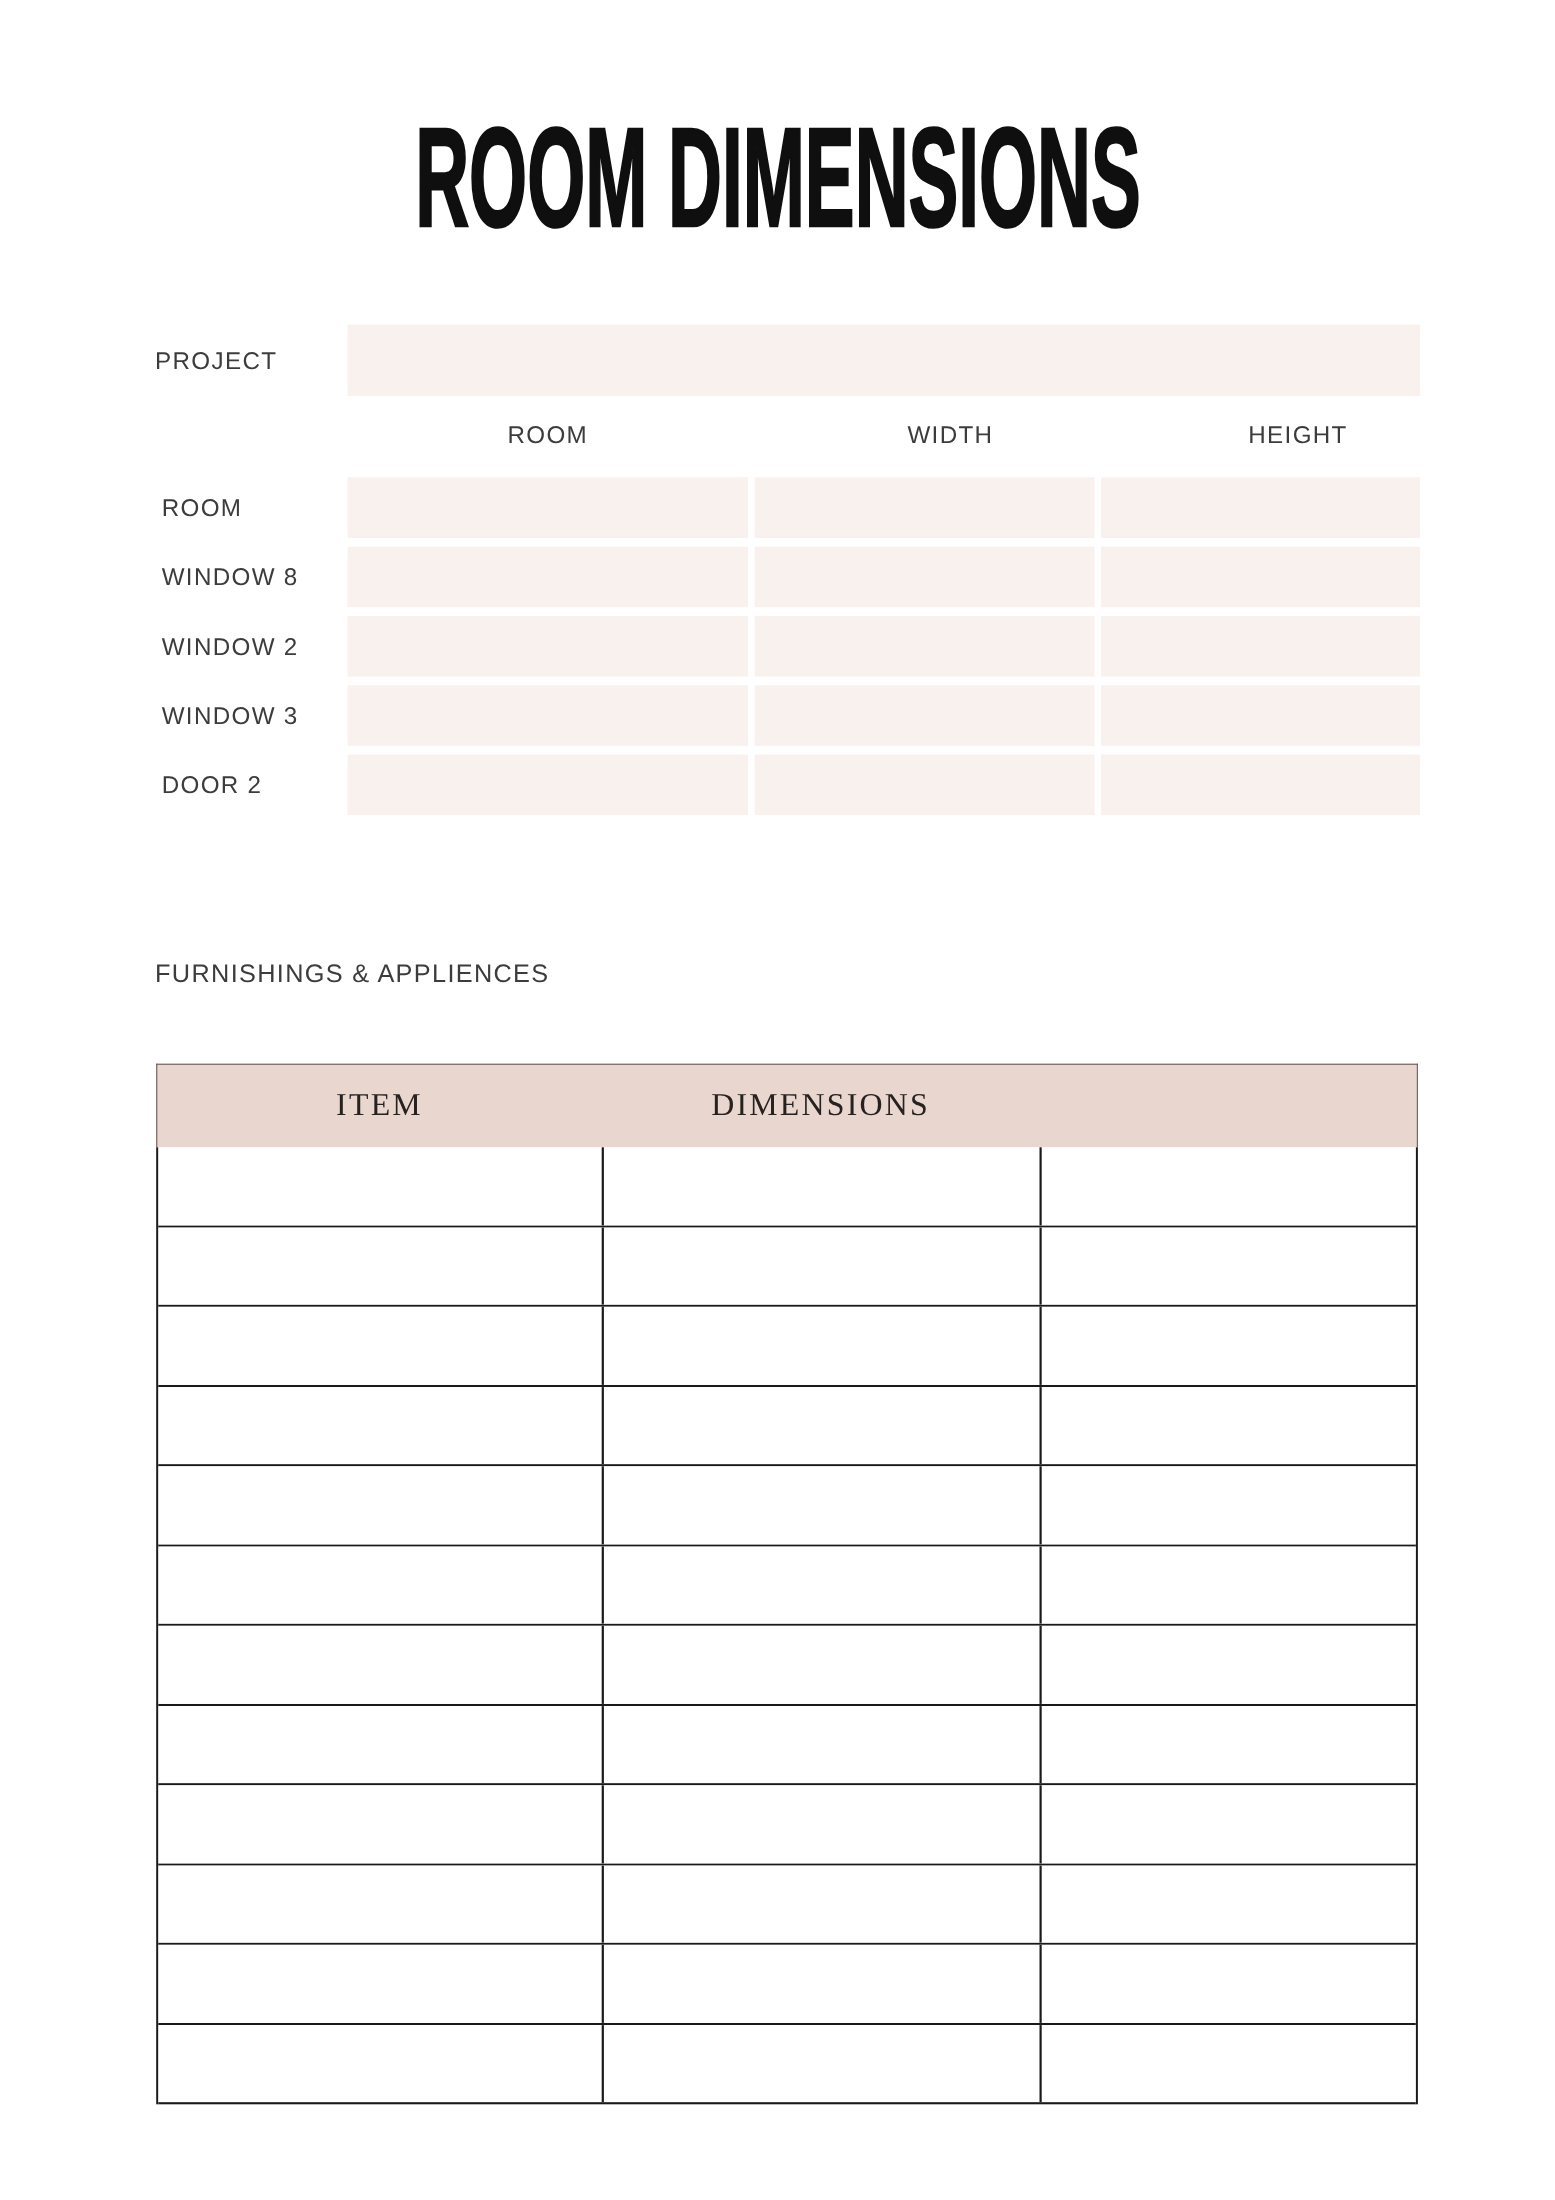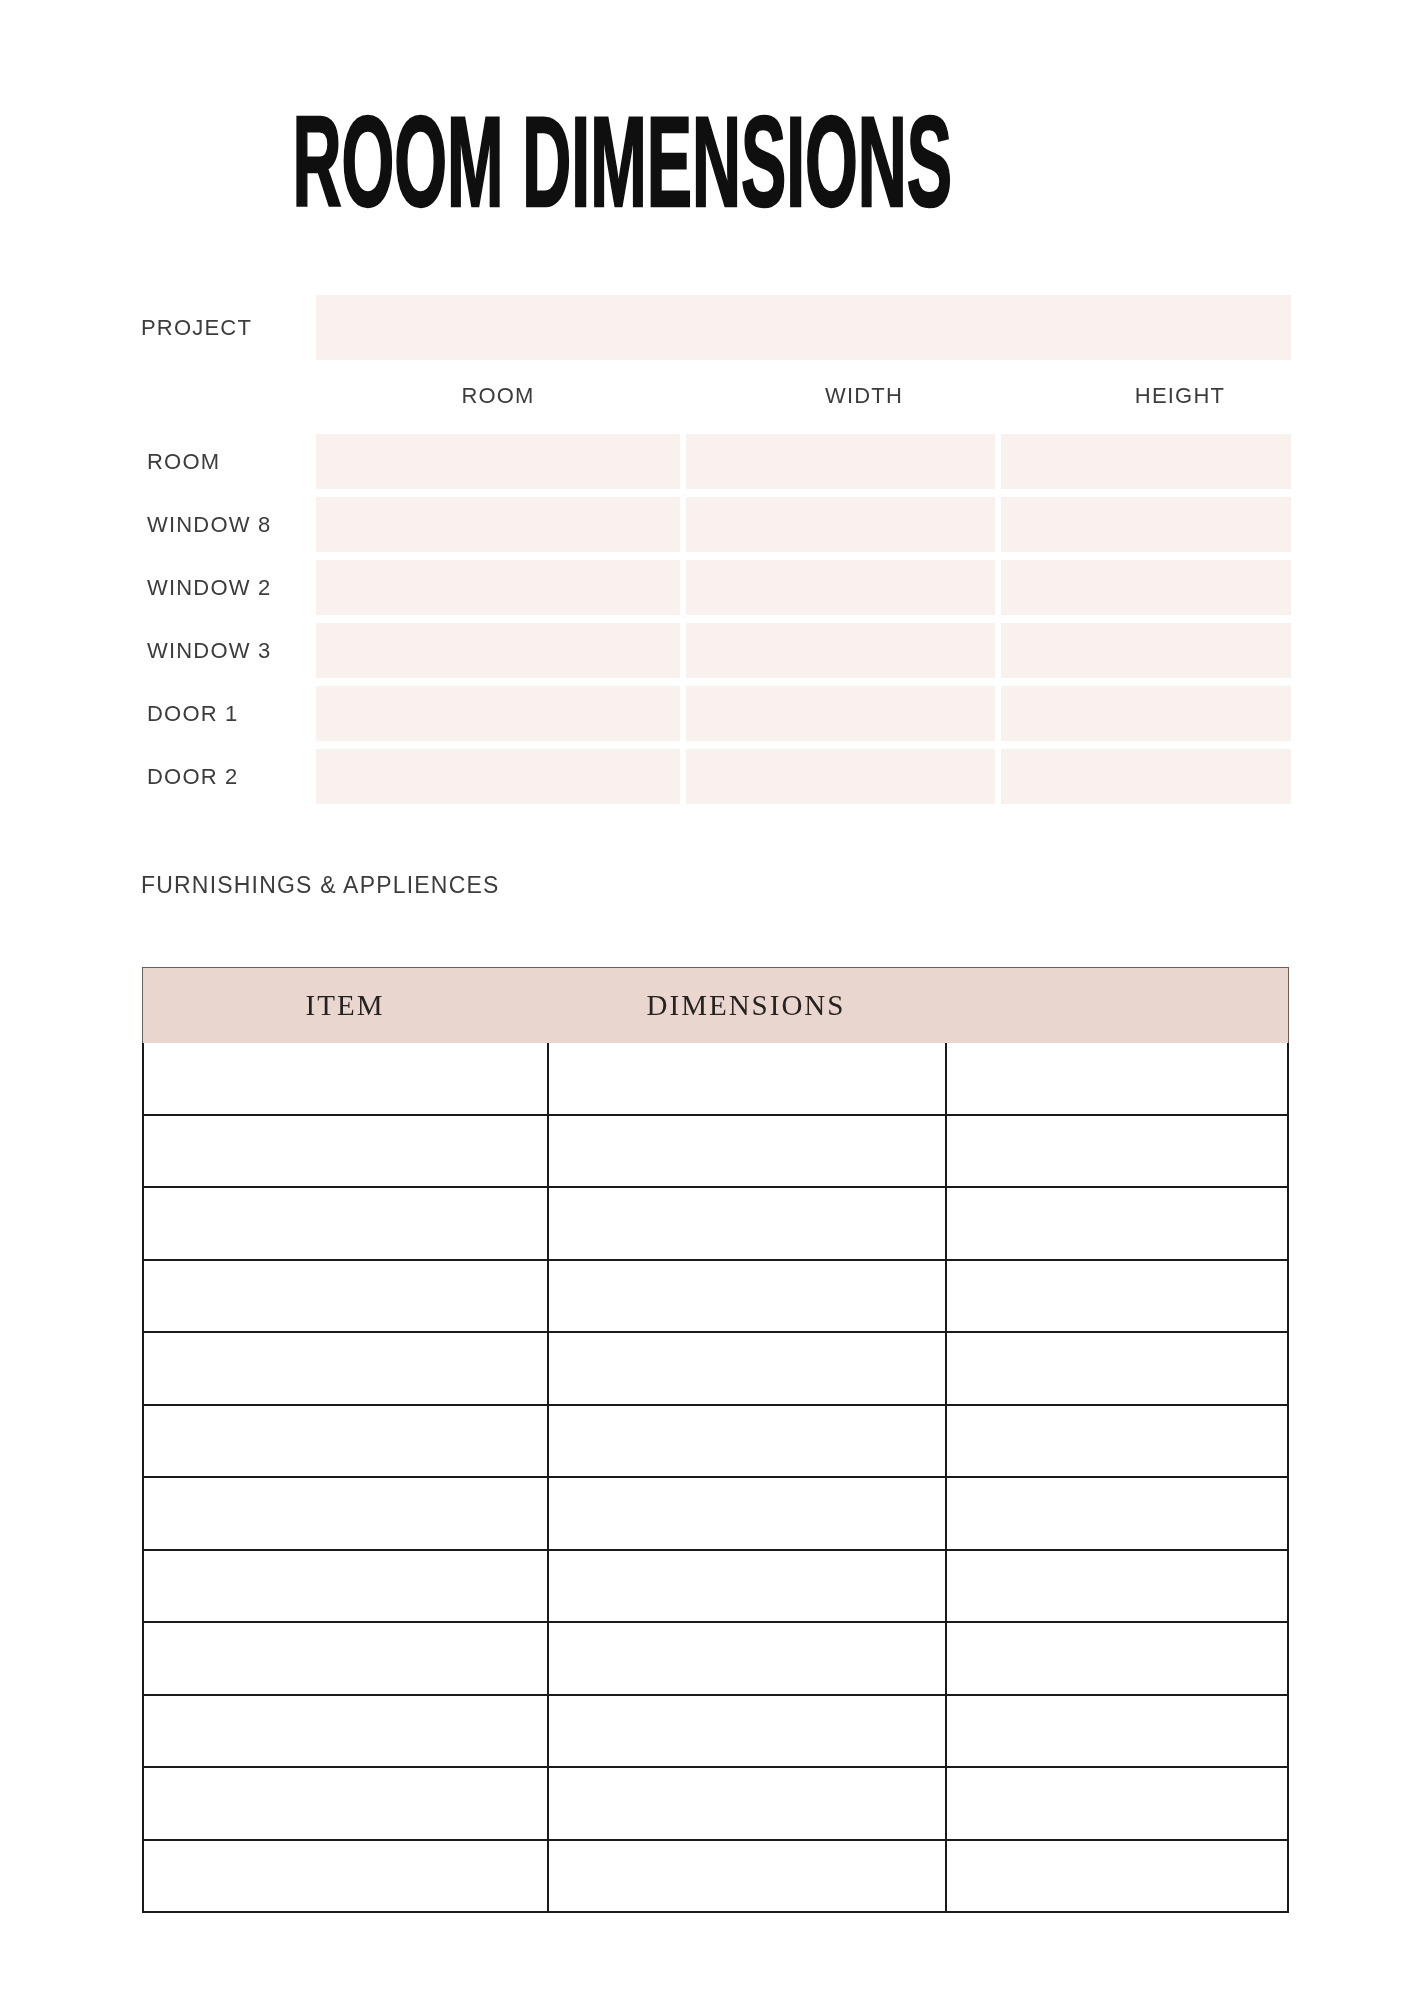--- a/index.html
+++ b/index.html
@@ -8,21 +8,21 @@
     position:relative;
     width:1414px; height:2000px;
     background:#ffffff;
     font-family:"Liberation Sans", sans-serif;
     overflow:hidden;
   }
 
   
   .title-wrap {
     position:absolute; top:98px; left:0; width:100%;
-    display:flex; 
+    display:flex; justify-content:center;
   }
   .title {
     font-size:128px; font-weight:bold; line-height:1;
     color:var(--title,#0f0f0f);
     white-space:nowrap;
     transform:scaleX(0.53);
     transform-origin:center;
     -webkit-text-stroke:2.5px var(--title,#0f0f0f);
     letter-spacing:0px;
   }
@@ -143,26 +143,20 @@
         <div class="dim-cell c2"></div>
         <div class="dim-cell c3"></div>
       </div>
       <div class="dim-row">
         <span class="small-label dim-row-label">WINDOW 3</span>
         <div class="dim-cell c1"></div>
         <div class="dim-cell c2"></div>
         <div class="dim-cell c3"></div>
       </div>
       <div class="dim-row">
-        <span class="small-label dim-row-label">DOOR 1</span>
-        <div class="dim-cell c1"></div>
-        <div class="dim-cell c2"></div>
-        <div class="dim-cell c3"></div>
-      </div>
-      <div class="dim-row">
         <span class="small-label dim-row-label">DOOR 2</span>
         <div class="dim-cell c1"></div>
         <div class="dim-cell c2"></div>
         <div class="dim-cell c3"></div>
       </div>
     </div>
 
   <div class="small-label section-label">FURNISHINGS &amp; APPLIENCES</div>
 
   <div class="furn-table">

